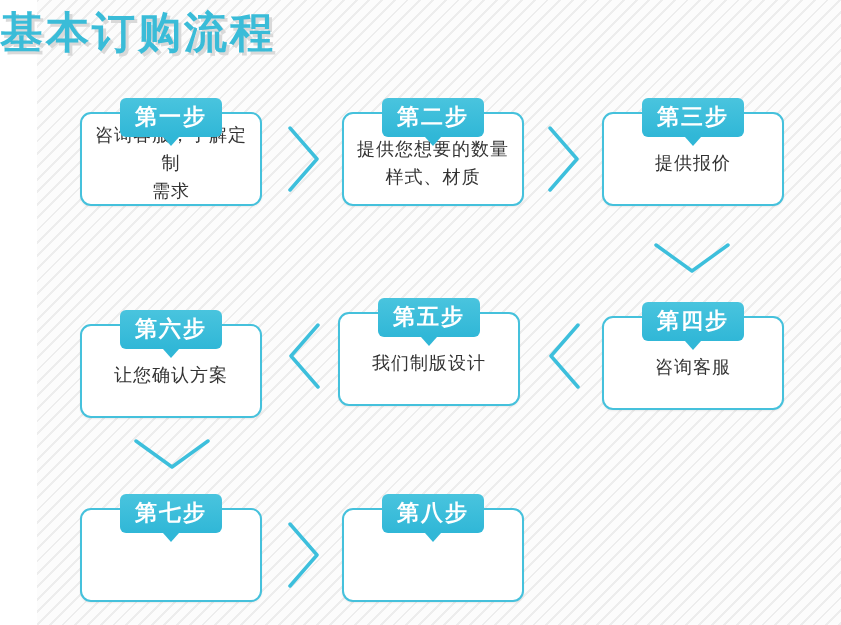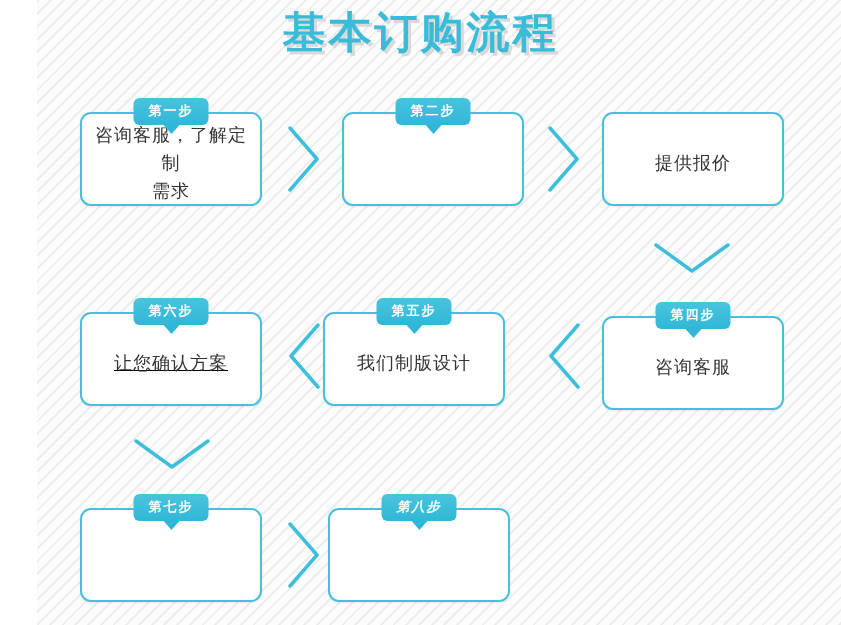--- a/index.html
+++ b/index.html
@@ -17,21 +17,20 @@
     left: 37px; top: 0; right: 0; bottom: 0;
     background: repeating-linear-gradient(
       135deg,
       #ededed 0px, #ededed 2px,
       #fcfcfc 2px, #fcfcfc 9px
     );
   }
   .title {
     position: absolute;
     left: 0; right: 0; top: 4px;
-    text-align: center;
     font-size: 43px;
     font-weight: bold;
     letter-spacing: 3px;
     color: #3abcd8;
     text-shadow: 3px 3px 0 #d9d9d9;
   }
   .step {
     position: absolute;
     width: 182px;
     height: 94px;
@@ -53,21 +52,21 @@
     letter-spacing: 1px;
     white-space: pre-line;
   }
   .badge {
     position: absolute;
     top: -16px;
     left: 50%;
     transform: translateX(-50%);
     background: linear-gradient(180deg, #49c4de 0%, #30b7d7 100%);
     color: #ffffff;
-    font-size: 13px;
+    font-size: 22px;
     font-weight: bold;
     letter-spacing: 2px;
     padding: 4px 15px 5px 15px;
     border-radius: 6px;
     white-space: nowrap;
     z-index: 2;
   }
   .badge::after {
     content: "";
     position: absolute;
@@ -80,24 +79,24 @@
     border-bottom: 0;
   }
   .arrow { position: absolute; }
   .arrow svg { display: block; }
 
   
   .pos-1 { left: 80px;  top: 112px; }
   .pos-2 { left: 342px; top: 112px; font-family: Liberation Serif, serif; }
   .pos-3 { left: 602px; top: 112px; }
   .pos-4 { left: 602px; top: 316px; }
-  .pos-5 { left: 323px; top: 312px; }
-  .pos-6 { left: 80px;  top: 312px; text-decoration: underline; }
+  .pos-5 { left: 338px; top: 312px; }
+  .pos-6 { left: 80px;  top: 324px; }
   .pos-7 { left: 80px;  top: 508px; padding-left: 37px; }
-  .pos-8 { left: 328px; top: 508px; font-style: italic; }
+  .pos-8 { left: 342px; top: 508px; }
 
   .ar-r1 { left: 288px; top: 126px; }
   .ar-r2 { left: 548px; top: 126px; }
   .ar-d1 { left: 654px; top: 243px; }
   .ar-l1 { left: 288px; top: 323px; }
   .ar-l2 { left: 548px; top: 323px; }
   .ar-d2 { left: 134px; top: 439px; }
   .ar-r3 { left: 288px; top: 522px; }
 </style>
 </head>
@@ -108,22 +107,25 @@
 
   <div class="title">基本订购流程</div>
 
   <div class="step pos-1">
     <div class="badge">第一步</div>
     <div class="step-text">咨询客服，了解定制
 需求</div>
   </div>
   <div class="step pos-2">
     <div class="badge">第二步</div>
+    <div class="step-text">提供您想要的数量
+样式、材质</div>
   </div>
   <div class="step pos-3">
+    <div class="badge">第三步</div>
     <div class="step-text">提供报价</div>
   </div>
 
   <div class="step pos-4">
     <div class="badge">第四步</div>
     <div class="step-text">咨询客服</div>
   </div>
   <div class="step pos-5">
     <div class="badge">第五步</div>
     <div class="step-text">我们制版设计</div>

